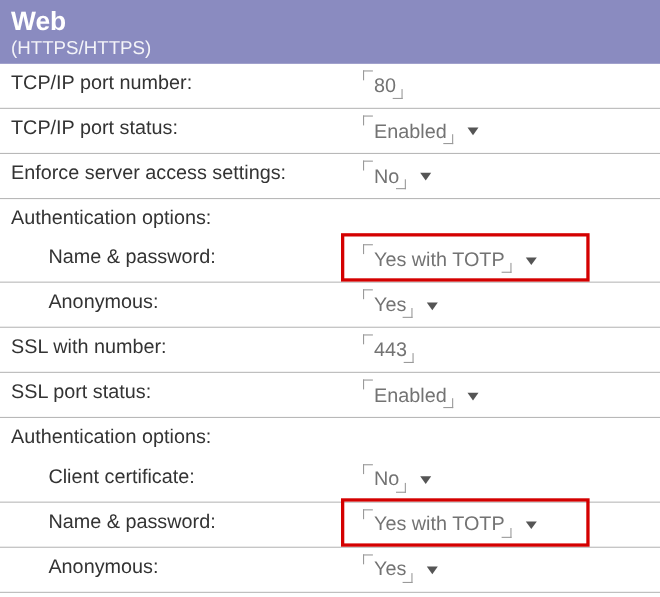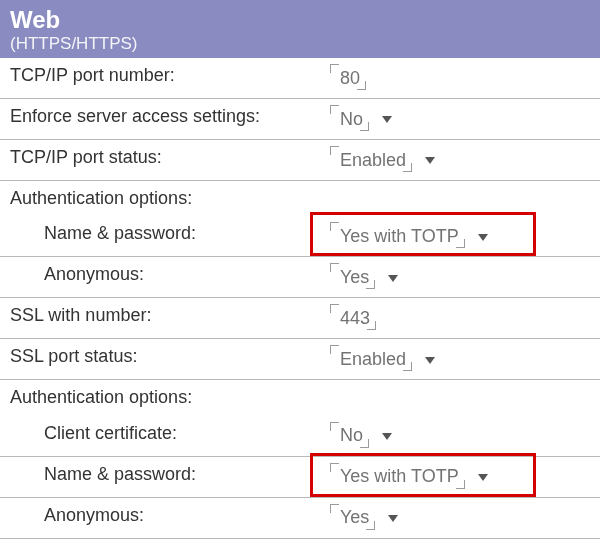--- a/index.html
+++ b/index.html
@@ -110,34 +110,34 @@
       <tr>
     <td class="label">TCP/IP port number:</td>
     <td class="value">
       <span class="field">
         <span>80</span>
       </span>
     </td>
   </tr>
 
   <tr>
+    <td class="label">TCP/IP port status:</td>
+    <td class="value">
+      <span class="field">
+        <span>Enabled</span>
+      </span>
+      <span class="caret"></span>
+    </td>
+  </tr>
+
+  <tr>
     <td class="label">Enforce server access settings:</td>
     <td class="value">
       <span class="field">
         <span>No</span>
-      </span>
-      <span class="caret"></span>
-    </td>
-  </tr>
-
-  <tr>
-    <td class="label">TCP/IP port status:</td>
-    <td class="value">
-      <span class="field">
-        <span>Enabled</span>
       </span>
       <span class="caret"></span>
     </td>
   </tr>
 
   <tr class="noborder">
     <td class="label" colspan="2">Authentication options:</td>
   </tr>
 
   <tr>

